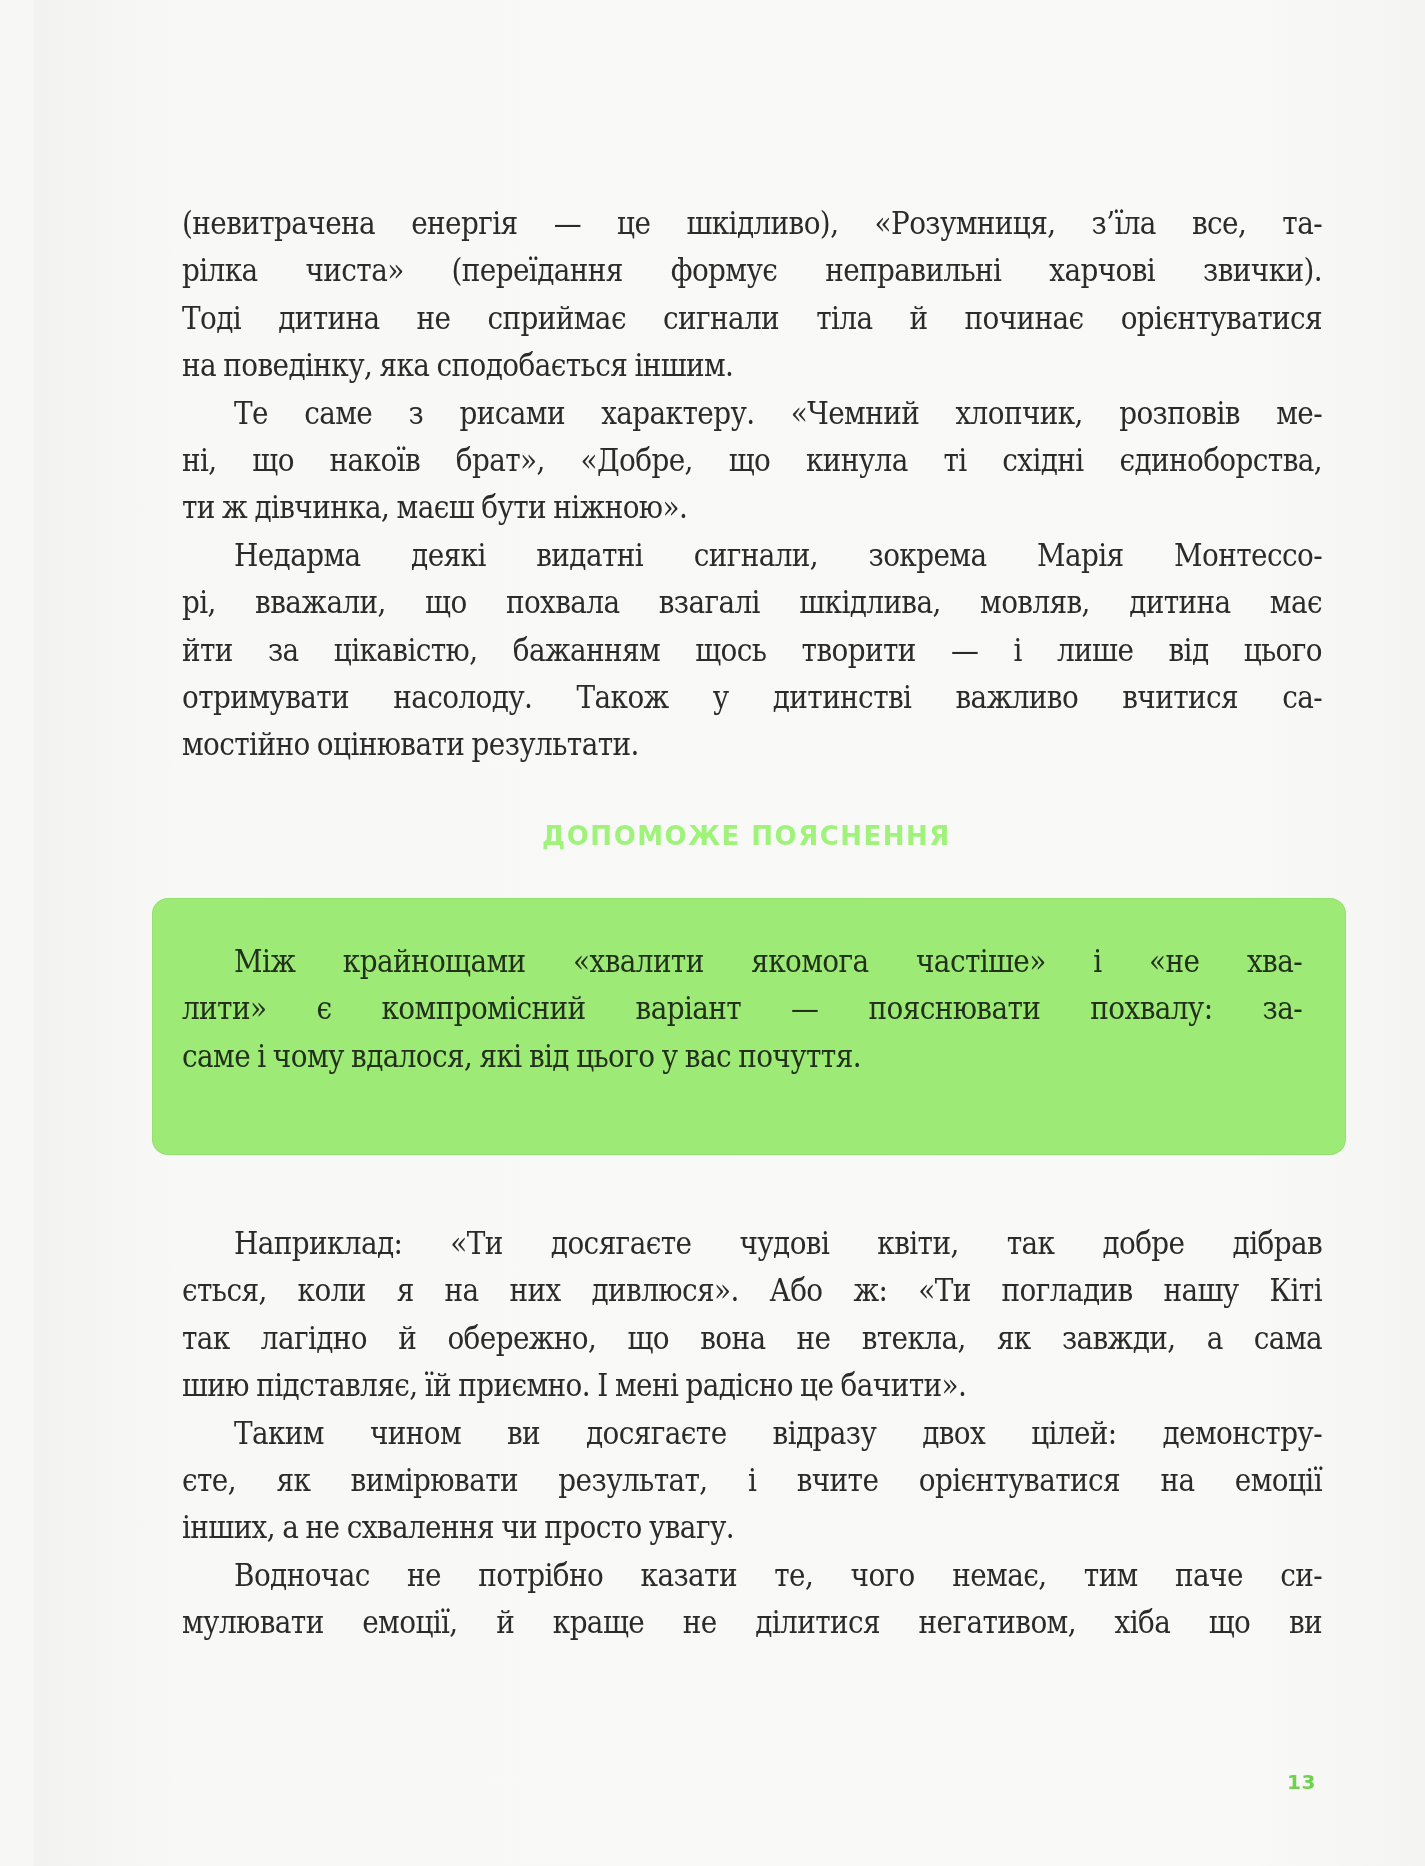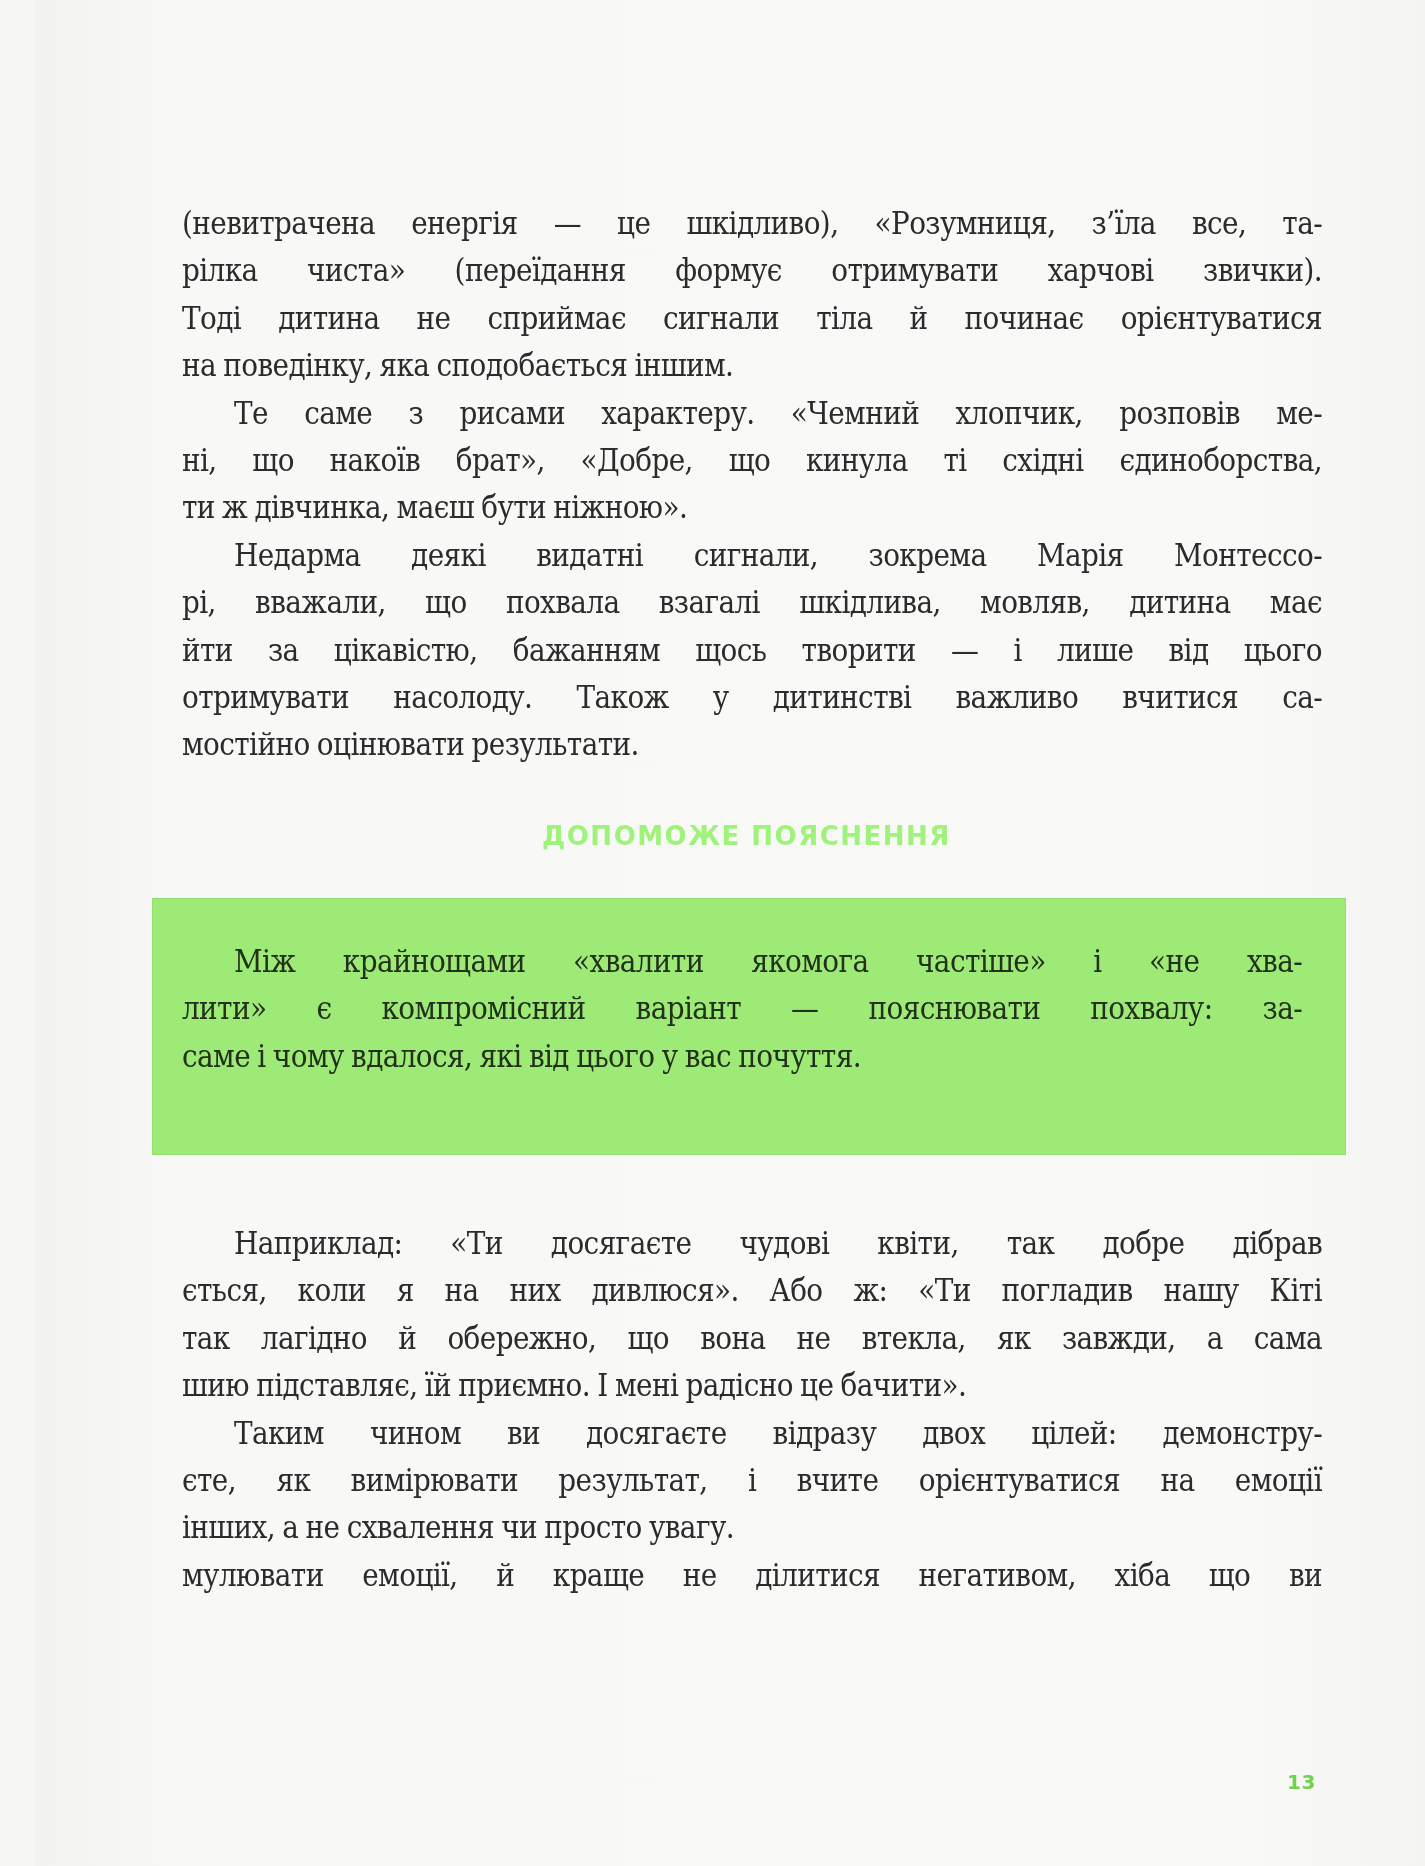--- a/index.html
+++ b/index.html
@@ -64,20 +64,21 @@
       line-height: 56px;
     }
     .tip-box {
       position: absolute;
       left: 118px;
       top: 898px;
       width: 1194px;
       height: 257px;
       background: #9deb76;
       box-shadow: inset 0 0 0 1px rgba(120,190,90,0.25);
+      border-radius: 16px;
     }
     .tip-box .text-block {
       position: absolute;
       left: 30px;
       top: 40px;
       width: 1120px;
       color: #23301c;
     }
     .page-number {
       position: absolute;
@@ -91,21 +92,21 @@
     }
   </style>
 </head>
 <body>
 
 <div class="page">
 
   <div class="text-block top-block">
     <p>
       <span class="line">(невитрачена енергія — це шкідливо), «Розумниця, з’їла все, та-</span>
-      <span class="line">рілка чиста» (переїдання формує отримувати харчові звички).</span>
+      <span class="line">рілка чиста» (переїдання формує неправильні харчові звички).</span>
       <span class="line">Тоді дитина не сприймає сигнали тіла й починає орієнтуватися</span>
       <span class="line last">на поведінку, яка сподобається іншим.</span>
     </p>
     <p>
       <span class="line" style="padding-left:52px">Те саме з рисами характеру. «Чемний хлопчик, розповів ме-</span>
       <span class="line">ні, що накоїв брат», «Добре, що кинула ті східні єдиноборства,</span>
       <span class="line last">ти ж дівчинка, маєш бути ніжною».</span>
     </p>
     <p>
       <span class="line" style="padding-left:52px">Недарма деякі видатні сигнали, зокрема Марія Монтессо-</span>
@@ -134,18 +135,19 @@
       <span class="line">ється, коли я на них дивлюся». Або ж: «Ти погладив нашу Кіті</span>
       <span class="line">так лагідно й обережно, що вона не втекла, як завжди, а сама</span>
       <span class="line last">шию підставляє, їй приємно. І мені радісно це бачити».</span>
     </p>
     <p>
       <span class="line" style="padding-left:52px">Таким чином ви досягаєте відразу двох цілей: демонстру-</span>
       <span class="line">єте, як вимірювати результат, і вчите орієнтуватися на емоції</span>
       <span class="line last">інших, а не схвалення чи просто увагу.</span>
     </p>
     <p>
+      <span class="line" style="padding-left:52px">Водночас не потрібно казати те, чого немає, тим паче си-</span>
       <span class="line">мулювати емоції, й краще не ділитися негативом, хіба що ви</span>
     </p>
   </div>
 
   <div class="page-number">13</div>
 </div>
 
 </body></html>

